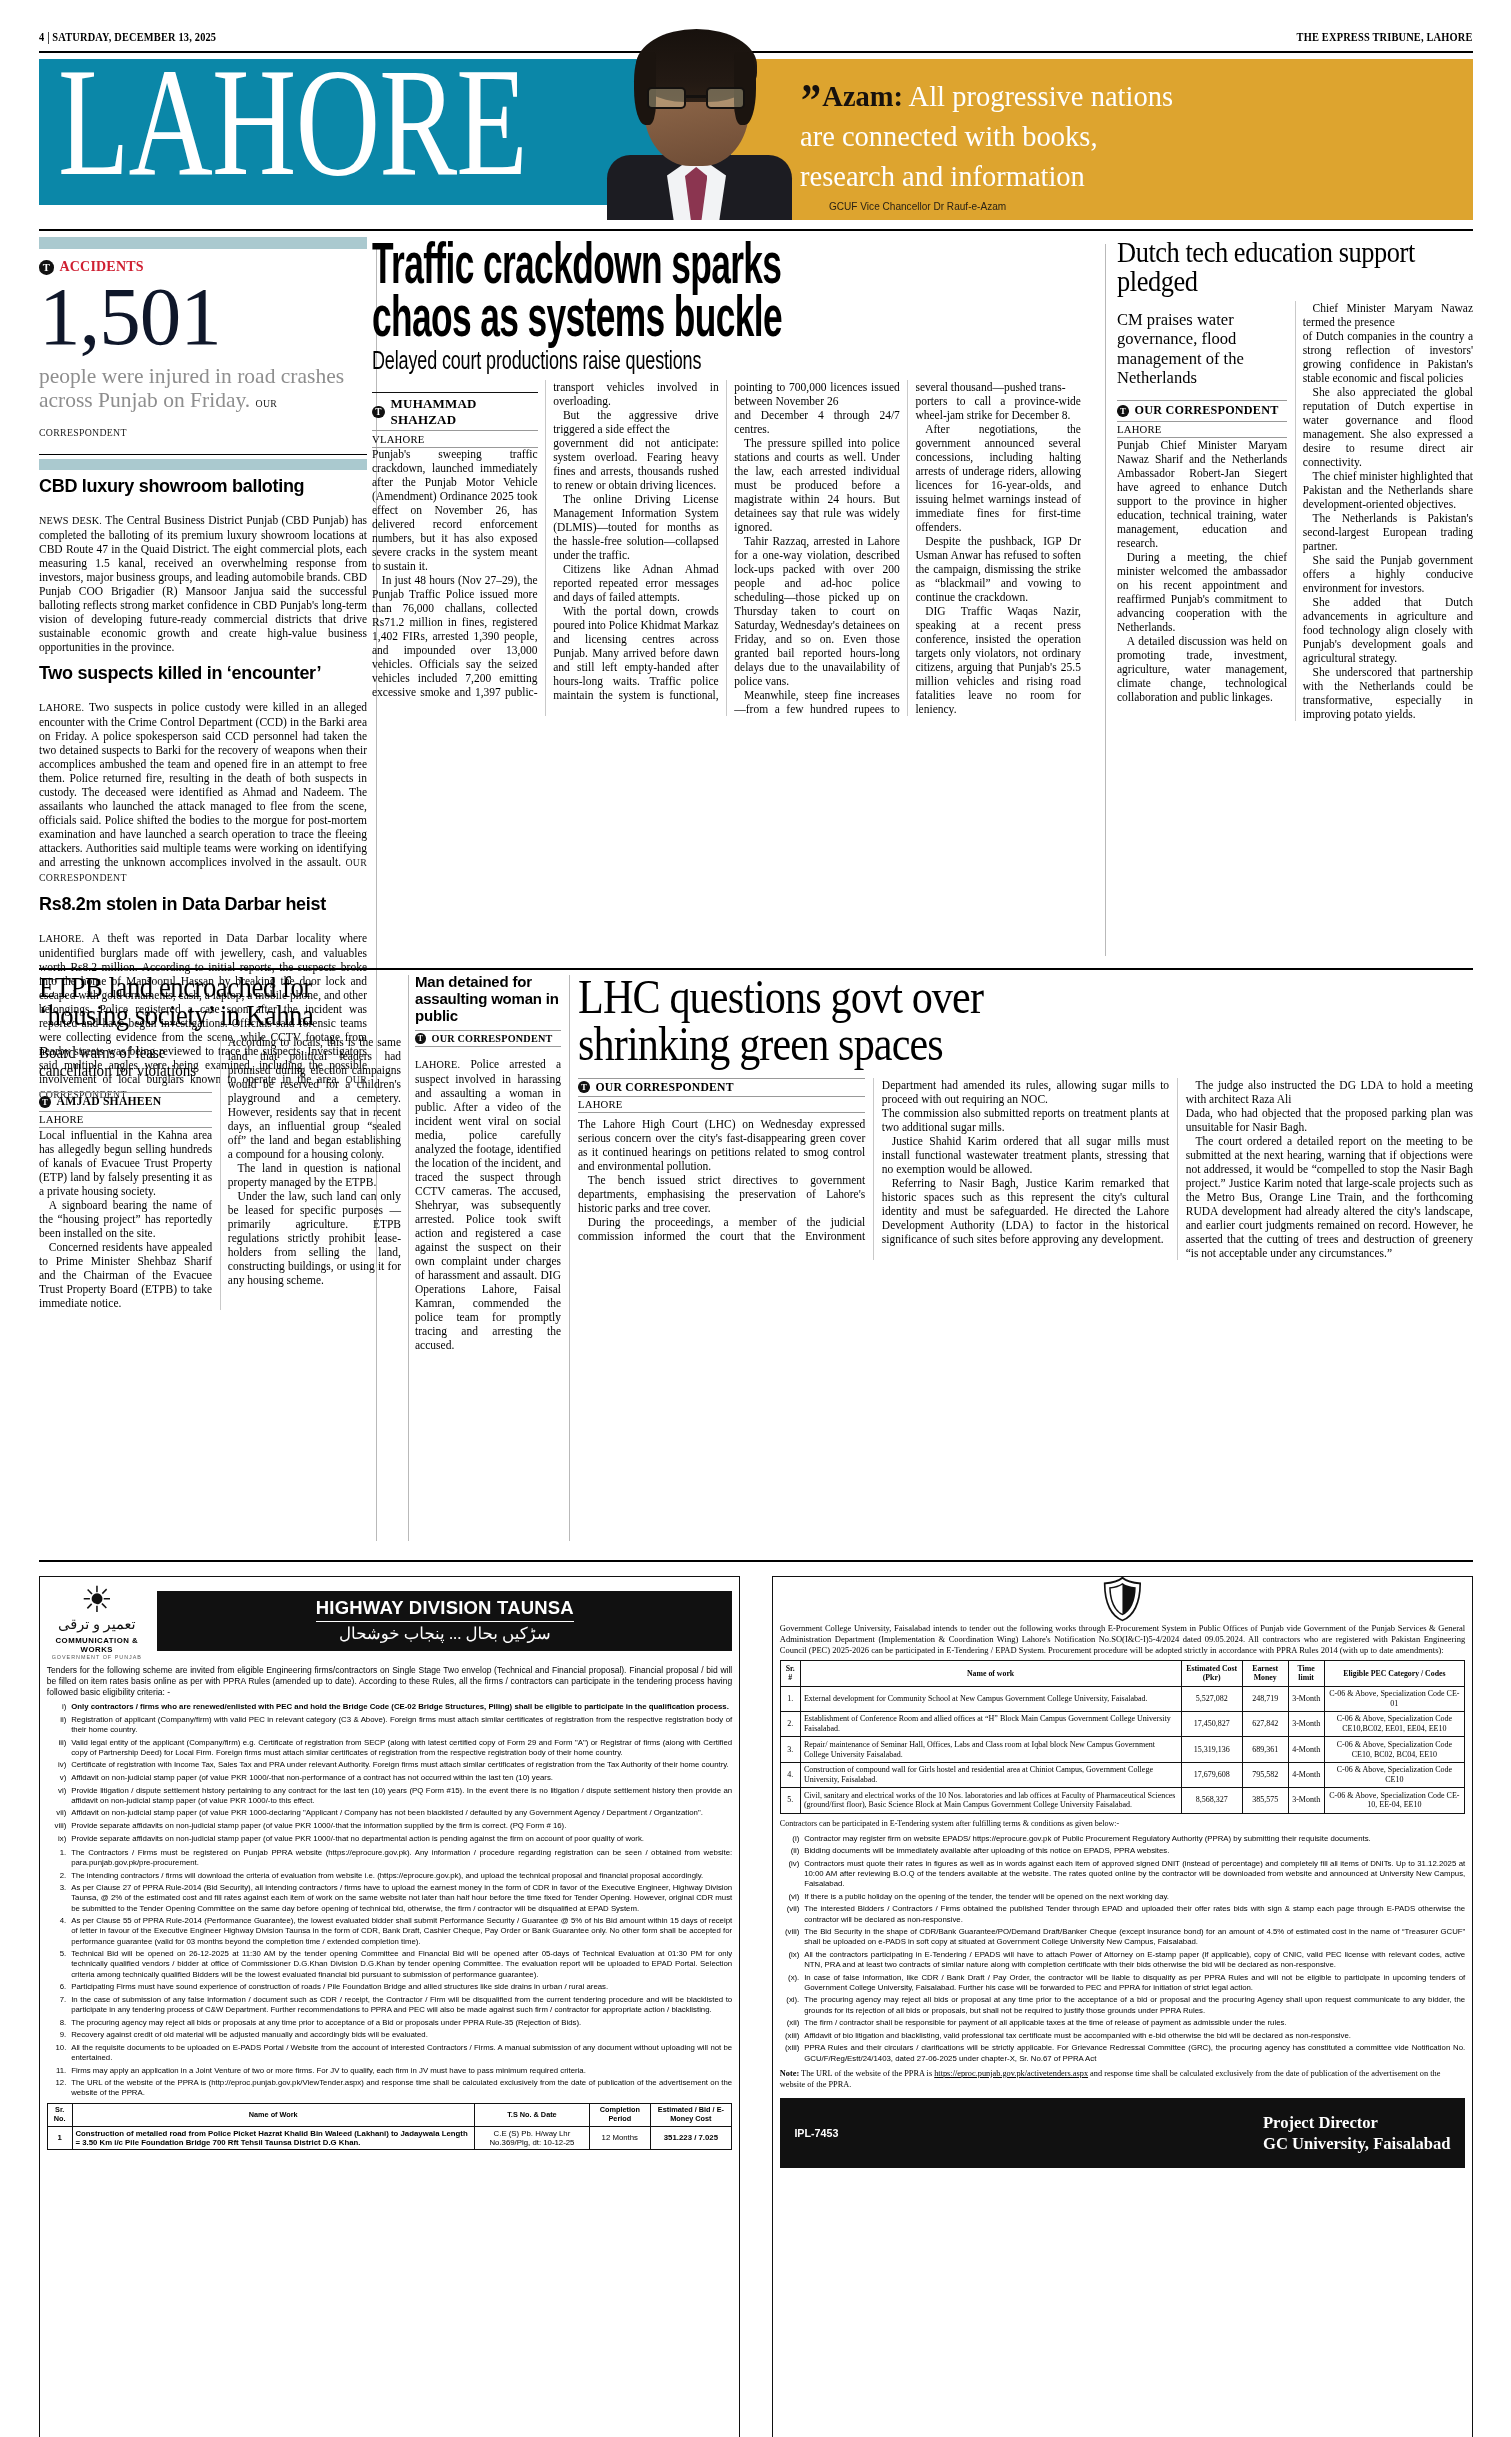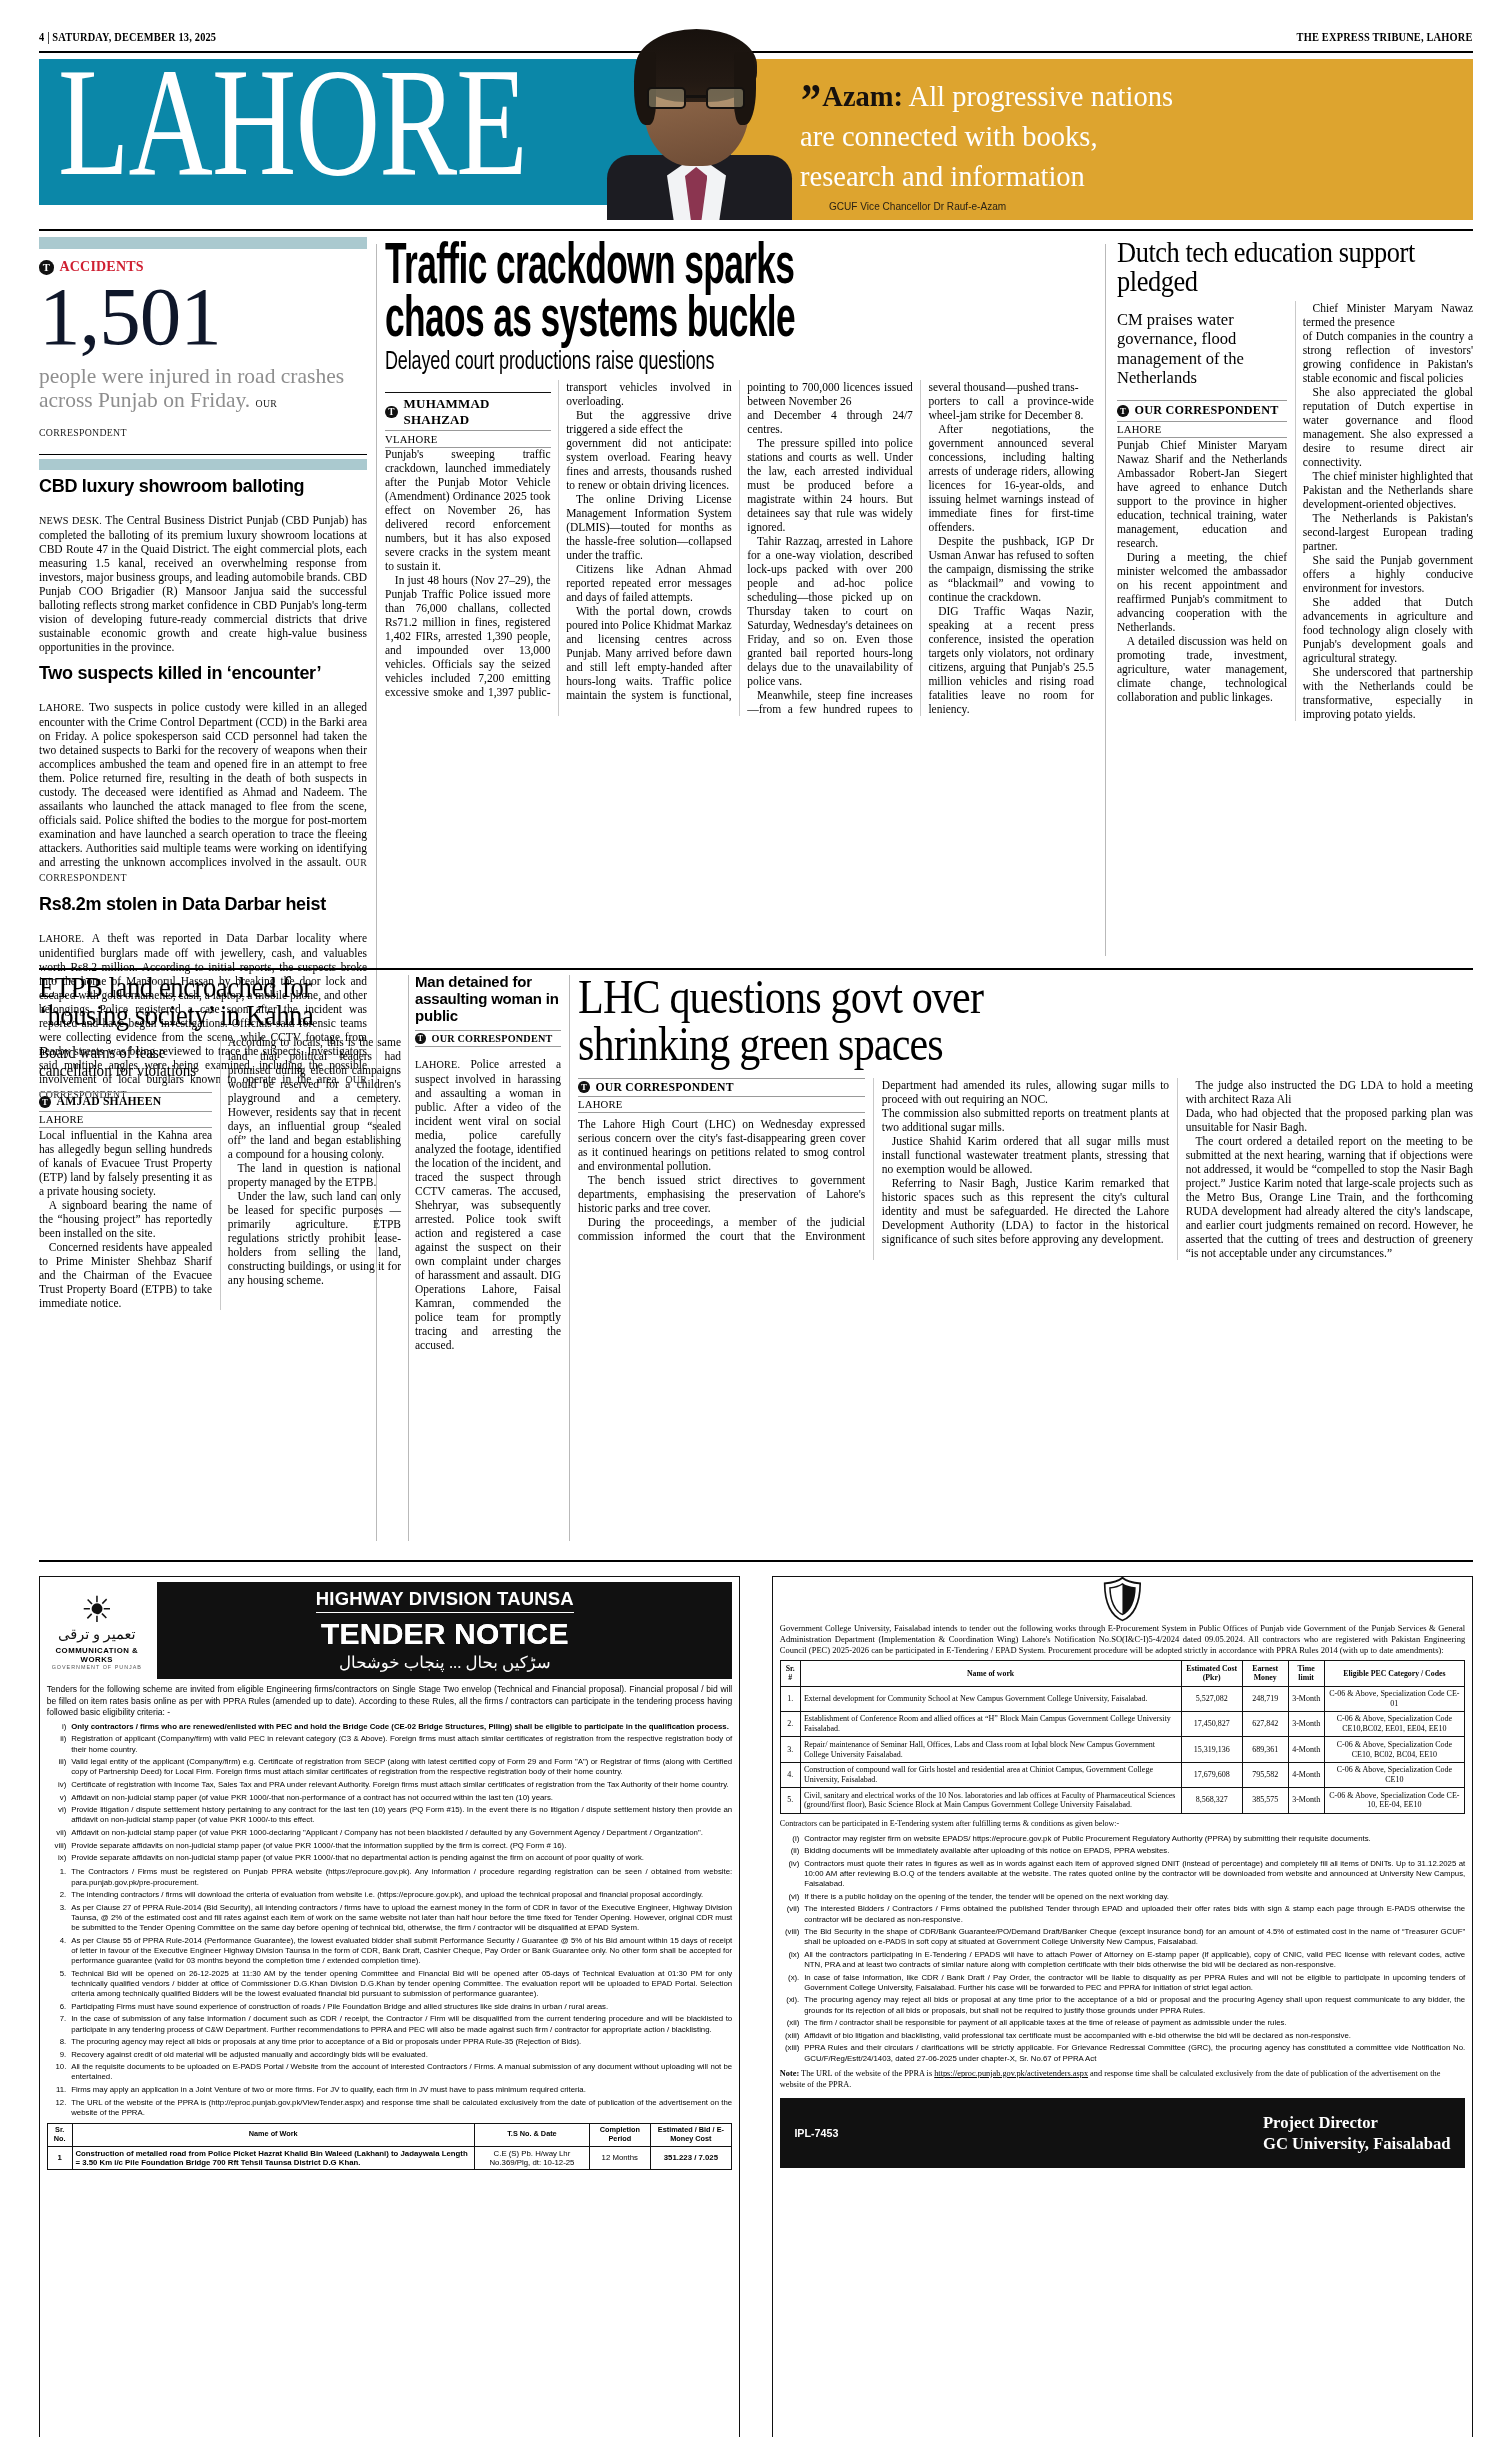--- a/index.html
+++ b/index.html
@@ -88,21 +88,21 @@
   .quote-credit {
     position:absolute; left:790px; top:141px; color:#2b2214;
     font-family:"Liberation Sans", sans-serif; font-size:11.2px; font-weight:400;
     transform:scaleX(.9); transform-origin:left top;
   }
 
   
   .rule-under-mast { position:absolute; left:39px; top:229px; width:1434px; height:1.5px; background:#000; }
 
   .col-left   { position:absolute; left:39px;   top:237px; width:328px; }
-  .col-mid    { position:absolute; left:385px;  top:237px; width:709px; }
+  .col-mid    { position:absolute; left:372px;  top:237px; width:709px; }
   .col-right  { position:absolute; left:1117px; top:237px; width:356px; }
 
   .vline { position:absolute; width:0.5px; background:#b9b9b9; }
 
   
   .kicker-bar { height:11.7px; background:#aac9cf; width:100%; }
   .kicker-row { display:flex; align-items:center; gap:5.9px; margin-top:10.7px; }
   .t-badge {
     width:14.6px;height:14.6px;border-radius:50%;background:#111;color:#fff;
     display:flex;align-items:center;justify-content:center;
@@ -501,21 +501,20 @@
   <div class="ad-left">
     <div class="ad-head-row">
       <div class="cw-logo">
         <div class="cw-mark">☀</div>
         <div class="cw-urdu">تعمير و ترقی</div>
         <div class="cw-t1">COMMUNICATION &amp; WORKS</div>
         <div class="cw-t2">GOVERNMENT OF PUNJAB</div>
       </div>
       <div class="blk-title">
         <div><span class="blk-l1">HIGHWAY DIVISION TAUNSA</span></div>
-        <div class="blk-l2">TENDER NOTICE</div>
         <div class="blk-urdu">سڑکیں بحال ... پنجاب خوشحال</div>
       </div>
     </div>
 
     <div class="ad-p">Tenders for the following scheme are invited from eligible Engineering firms/contractors on Single Stage Two envelop (Technical and Financial proposal). Financial proposal / bid will be filled on item rates basis online as per with PPRA Rules (amended up to date). According to these Rules, all the firms / contractors can participate in the tendering process having followed basic eligibility criteria: -</div>
 
     <div class="ad-list">
         <div class="ad-li">
           <span class="mk">i)</span>
           <span class="tx"><b>Only contractors / firms who are renewed/enlisted with PEC and hold the Bridge Code (CE-02 Bridge Structures, Piling) shall be eligible to participate in the qualification process.</b></span>

